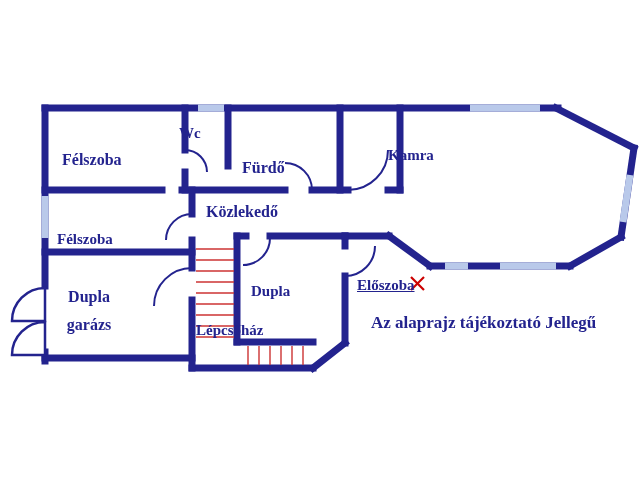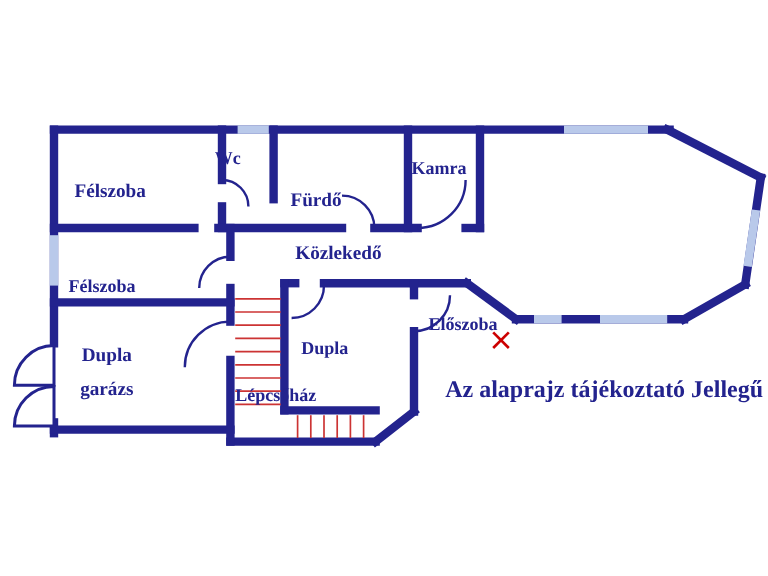--- a/index.html
+++ b/index.html
@@ -20,21 +20,21 @@
   .label{
     position:absolute;
     color:var(--label,#23238e);
     font-weight:bold;
     font-size:16px;
     white-space:nowrap;
     line-height:1.2;
   }
   .label.small{font-size:15px;}
   .label.wrap{white-space:normal;width:66px;text-align:center;line-height:1.75;}
-  .label.annotation{font-size:20px;}
+  .label.annotation{font-size:17px;}
 </style>
 </head>
 <body>
 
 <div class="canvas">
 
   <svg class="plan-svg" width="640" height="480" viewBox="0 0 640 480">
 
     <g>
 
@@ -119,30 +119,30 @@
       <line class="marker" x1="424" y1="277" x2="411" y2="290"></line>
     </g>
   </svg>
 
   <div class="label" style="left:62px;top:150px;">Félszoba</div>
 
   <div class="label small" style="left:179px;top:124px;">Wc</div>
 
   <div class="label" style="left:242px;top:158px;">Fürdő</div>
 
-  <div class="label small" style="left:343px;top:132px;">Kamra</div>
+  <div class="label small" style="left:343px;top:146px;padding-left:45px;">Kamra</div>
 
 
-  <div class="label" style="left:206px;top:202px;margin-left:40px;">Közlekedő</div>
+  <div class="label" style="left:206px;top:202px;">Közlekedő</div>
 
   <div class="label small" style="left:57px;top:230px;">Félszoba</div>
 
   <div class="label wrap" style="left:56px;top:283px;">Dupla garázs</div>
 
   <div class="label small" style="left:251px;top:282px;">Dupla</div>
 
-  <div class="label small" style="left:357px;top:262px;">Előszoba</div>
+  <div class="label small" style="left:357px;top:276px;text-decoration:underline;">Előszoba</div>
 
   <div class="label small" style="left:196px;top:321px;">Lépcsőház</div>
 
   <div class="label annotation" style="left:371px;top:313px;">Az alaprajz tájékoztató Jellegű</div>
 
 </div>
 
 </body></html>

